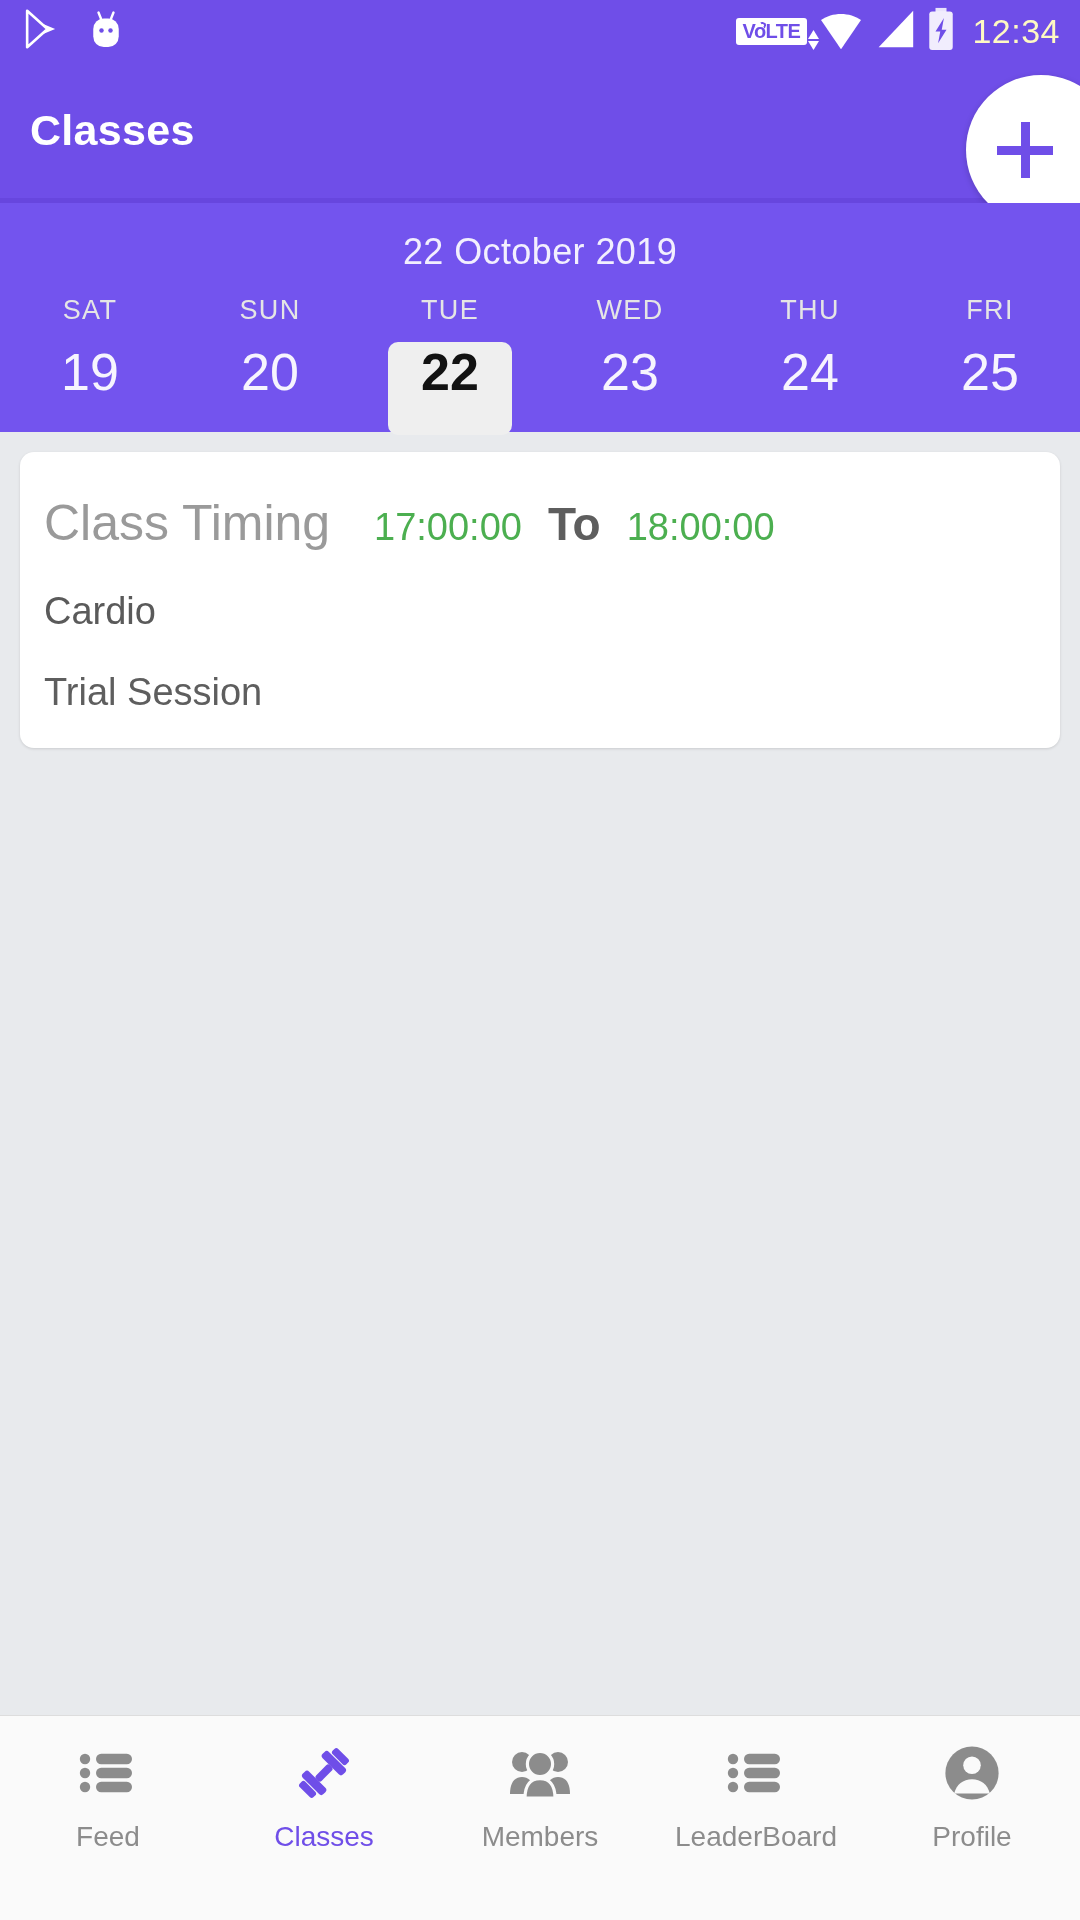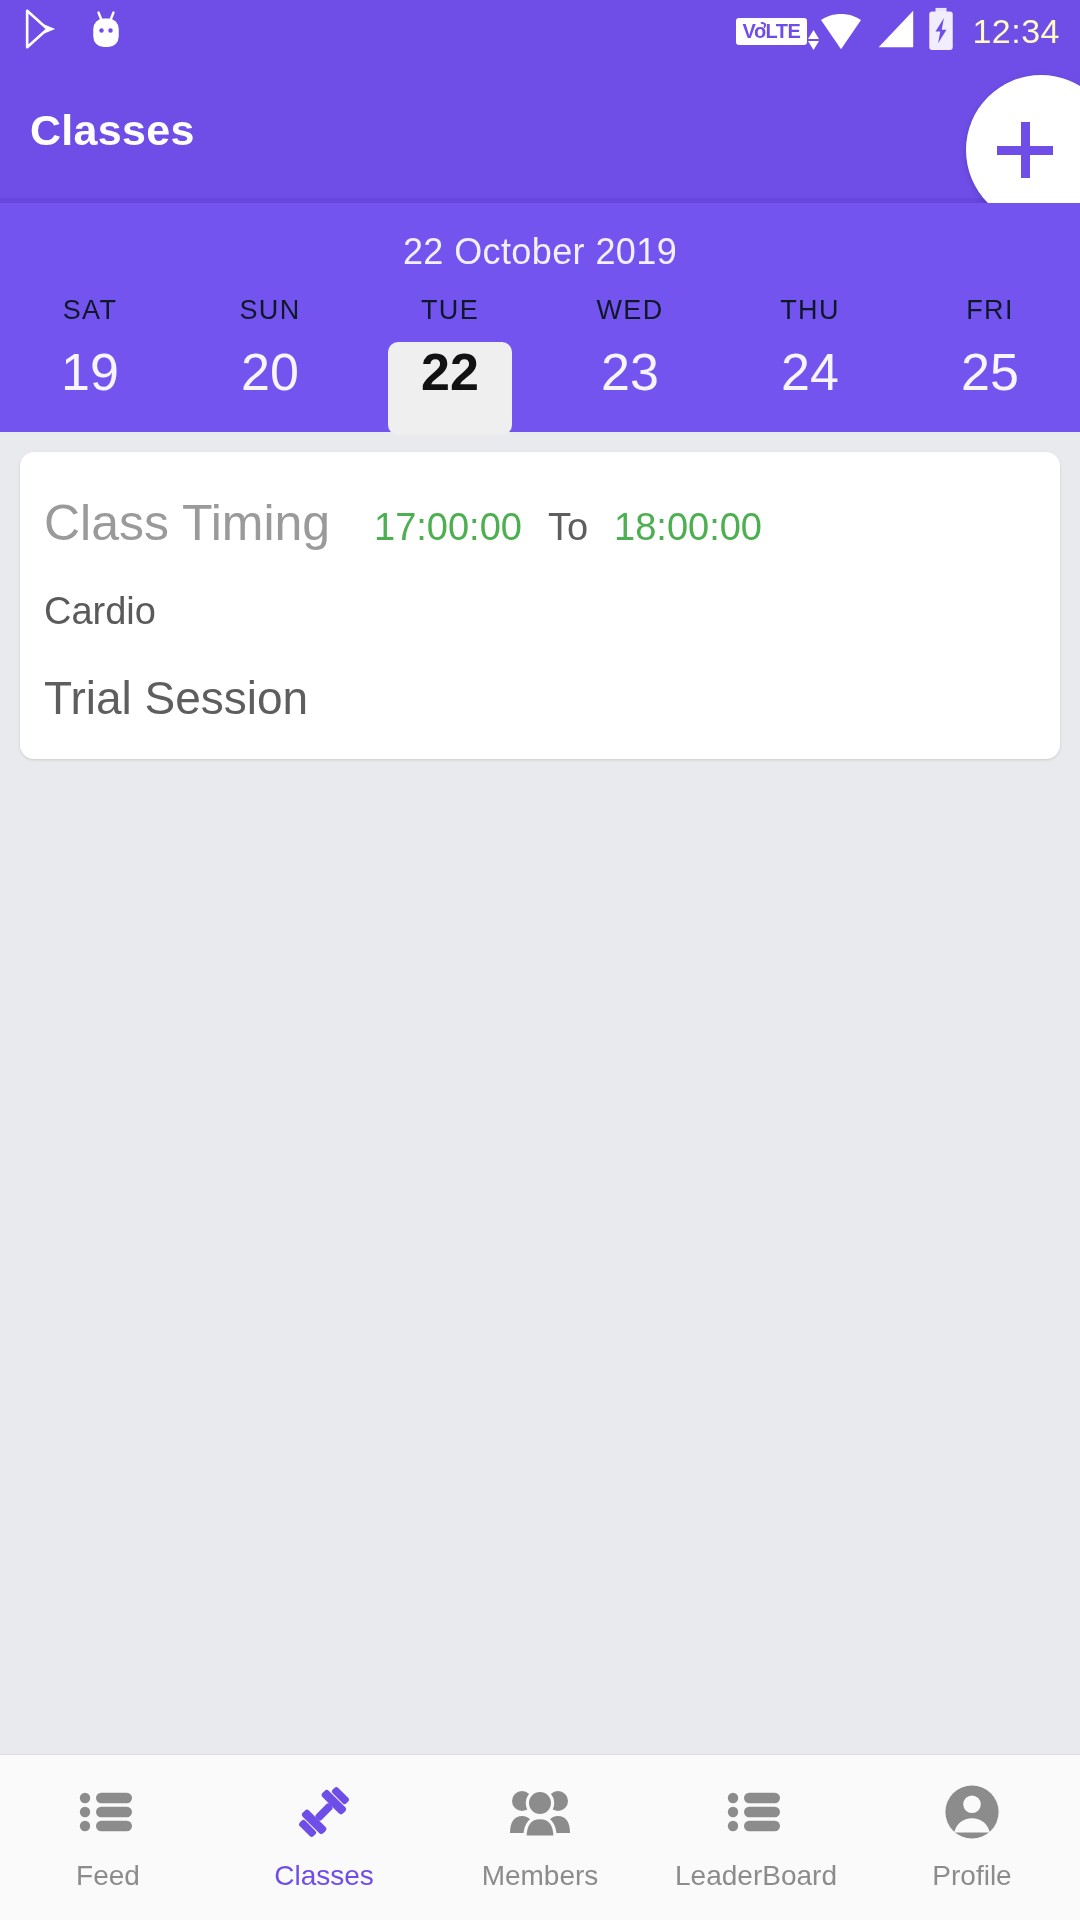--- a/index.html
+++ b/index.html
@@ -91,21 +91,21 @@
     margin-top:10px;
   }
   .cal-row{
     display:flex; margin-top:22px; position:relative;
   }
   .cal-cell{
     flex:1; display:flex; flex-direction:column; align-items:center;
     position:relative;
   }
   .cal-dow{
-    color:#0f172a; font-size:27px; letter-spacing:1.3px;
+    color:#e5e5e5; font-size:27px; letter-spacing:1.3px;
   }
   .cal-num{
     color:#F6F4FE; font-size:52px; margin-top:20px; line-height:1;
   }
   .cal-cell.selected .daybox{
     position:absolute; top:47px; left:50%; transform:translateX(-50%);
     width:124px; height:93px; background:#EFEFEF; border-radius:10px;
     z-index:0;
   }
   .cal-cell.selected .cal-num{
@@ -121,28 +121,28 @@
   }
   .card-row{
     display:flex; align-items:baseline;
     padding:0 24px; margin-bottom:38px;
   }
   .card-row:last-child{ margin-bottom:0; }
   .lbl{
     color:#9A9A9A; font-size:50px; width:330px; flex:none;
   }
   .time{ color:#4CAF50; font-size:38px; }
-  .to{ color:#5E5E5E; font-size:38px; margin:0 26px; }
+  .to{ color:#5E5E5E; font-size:46px; margin:0 26px;font-weight:bold; }
   .val{ color:#5A5A5A; font-size:38px; }
-  .trial{ color:#5E5E5E; font-size:46px; padding:0 24px; }
+  .trial{ color:#5E5E5E; font-size:38px; padding:0 24px; }
 
   
   .bottomnav{
     position:absolute; left:0; right:0; bottom:0;
-    height:166px; background:#FAFAFA;
+    height:205px; background:#FAFAFA;
     border-top:1px solid #DDDDDD;
     display:flex; align-items:flex-start;
     padding-top:26px;
   }
   .nav-item{
     flex:1; display:flex; flex-direction:column;
     align-items:center; gap:17px;
   }
   .nav-label{ font-size:28px; color:#8C8C8C; }
   .nav-item.active .nav-label{ color:#6F4EE8; }

